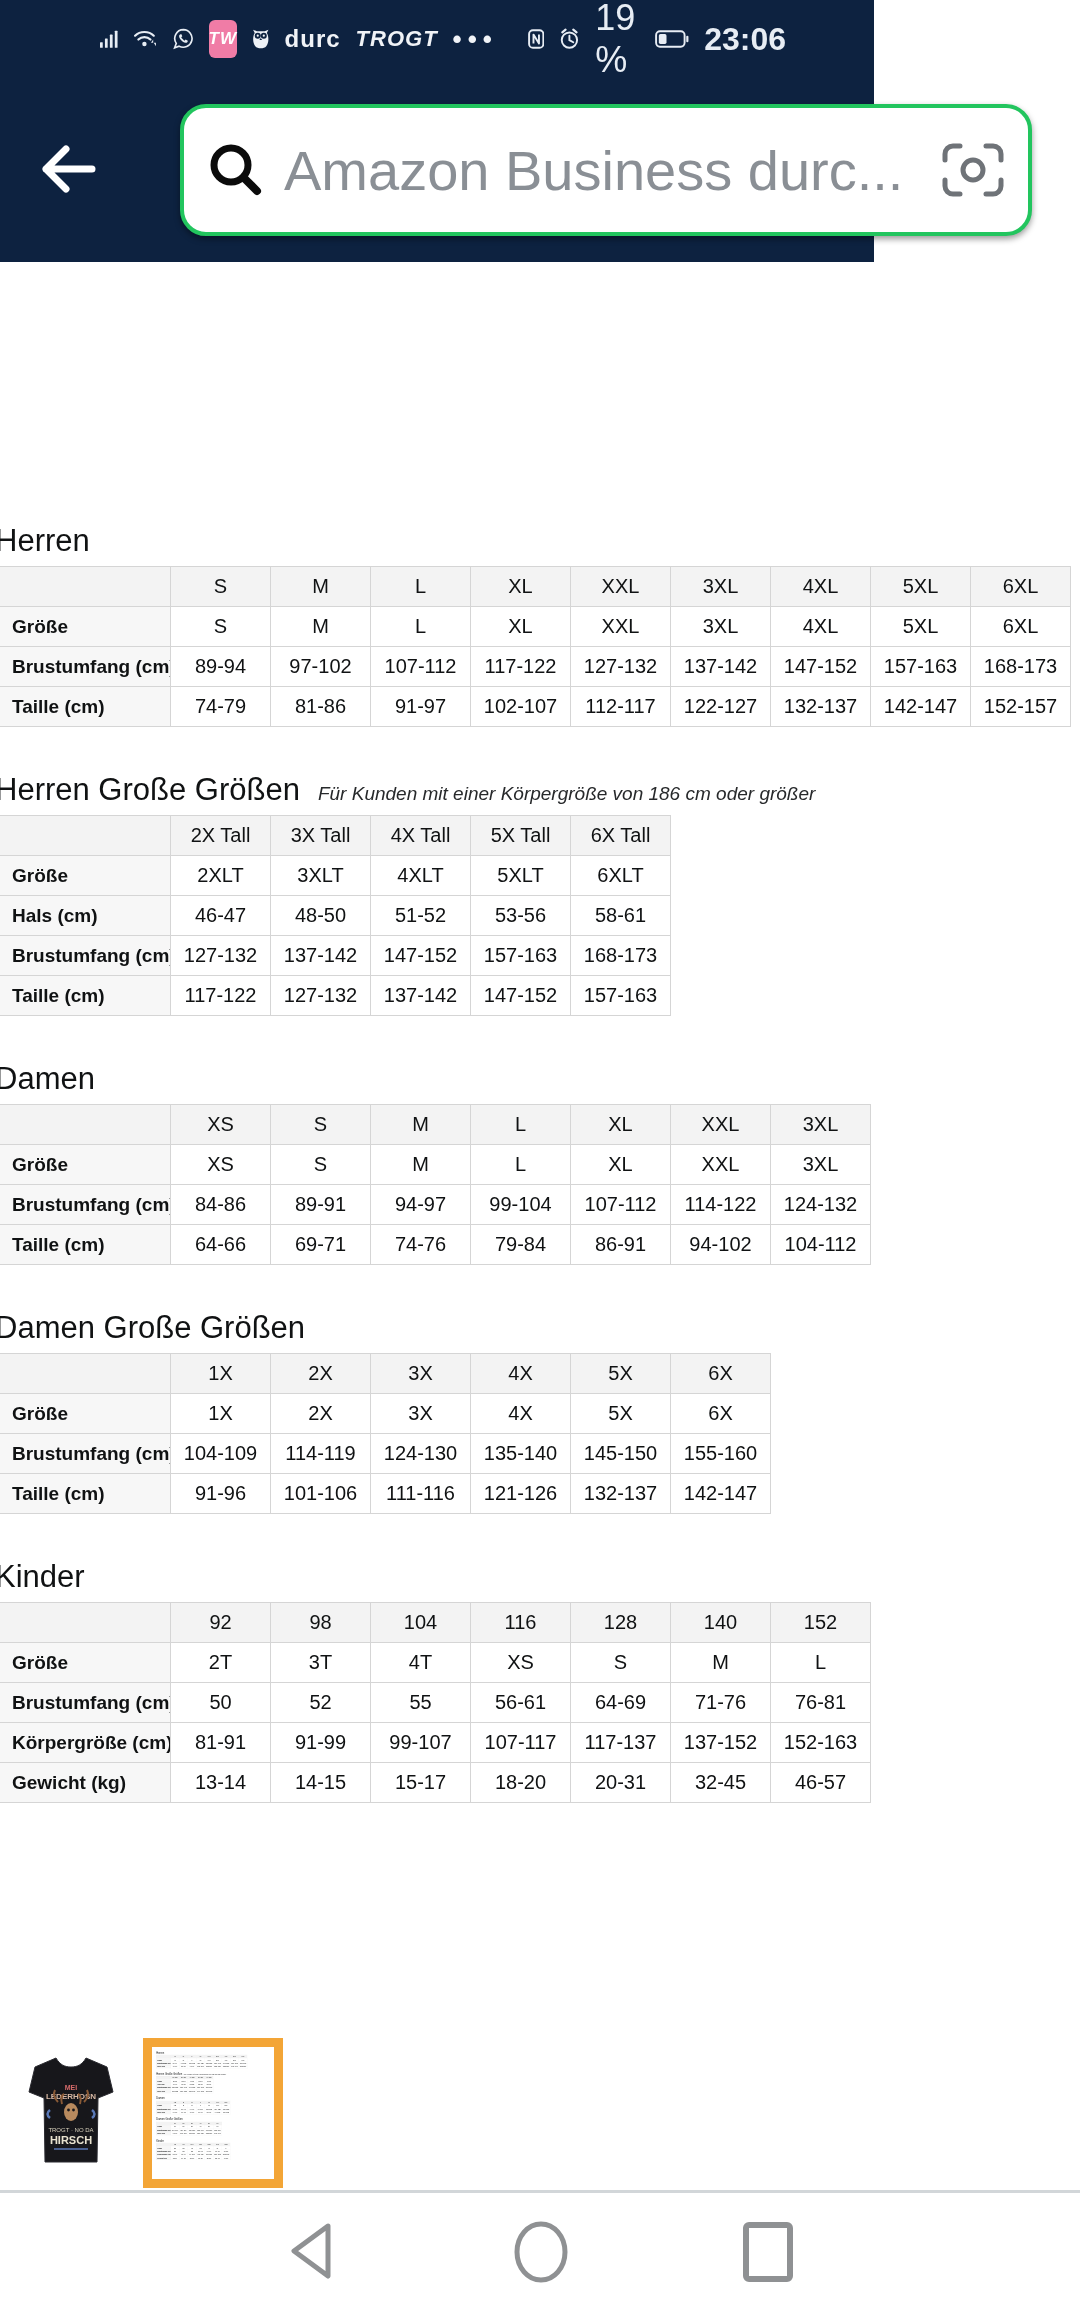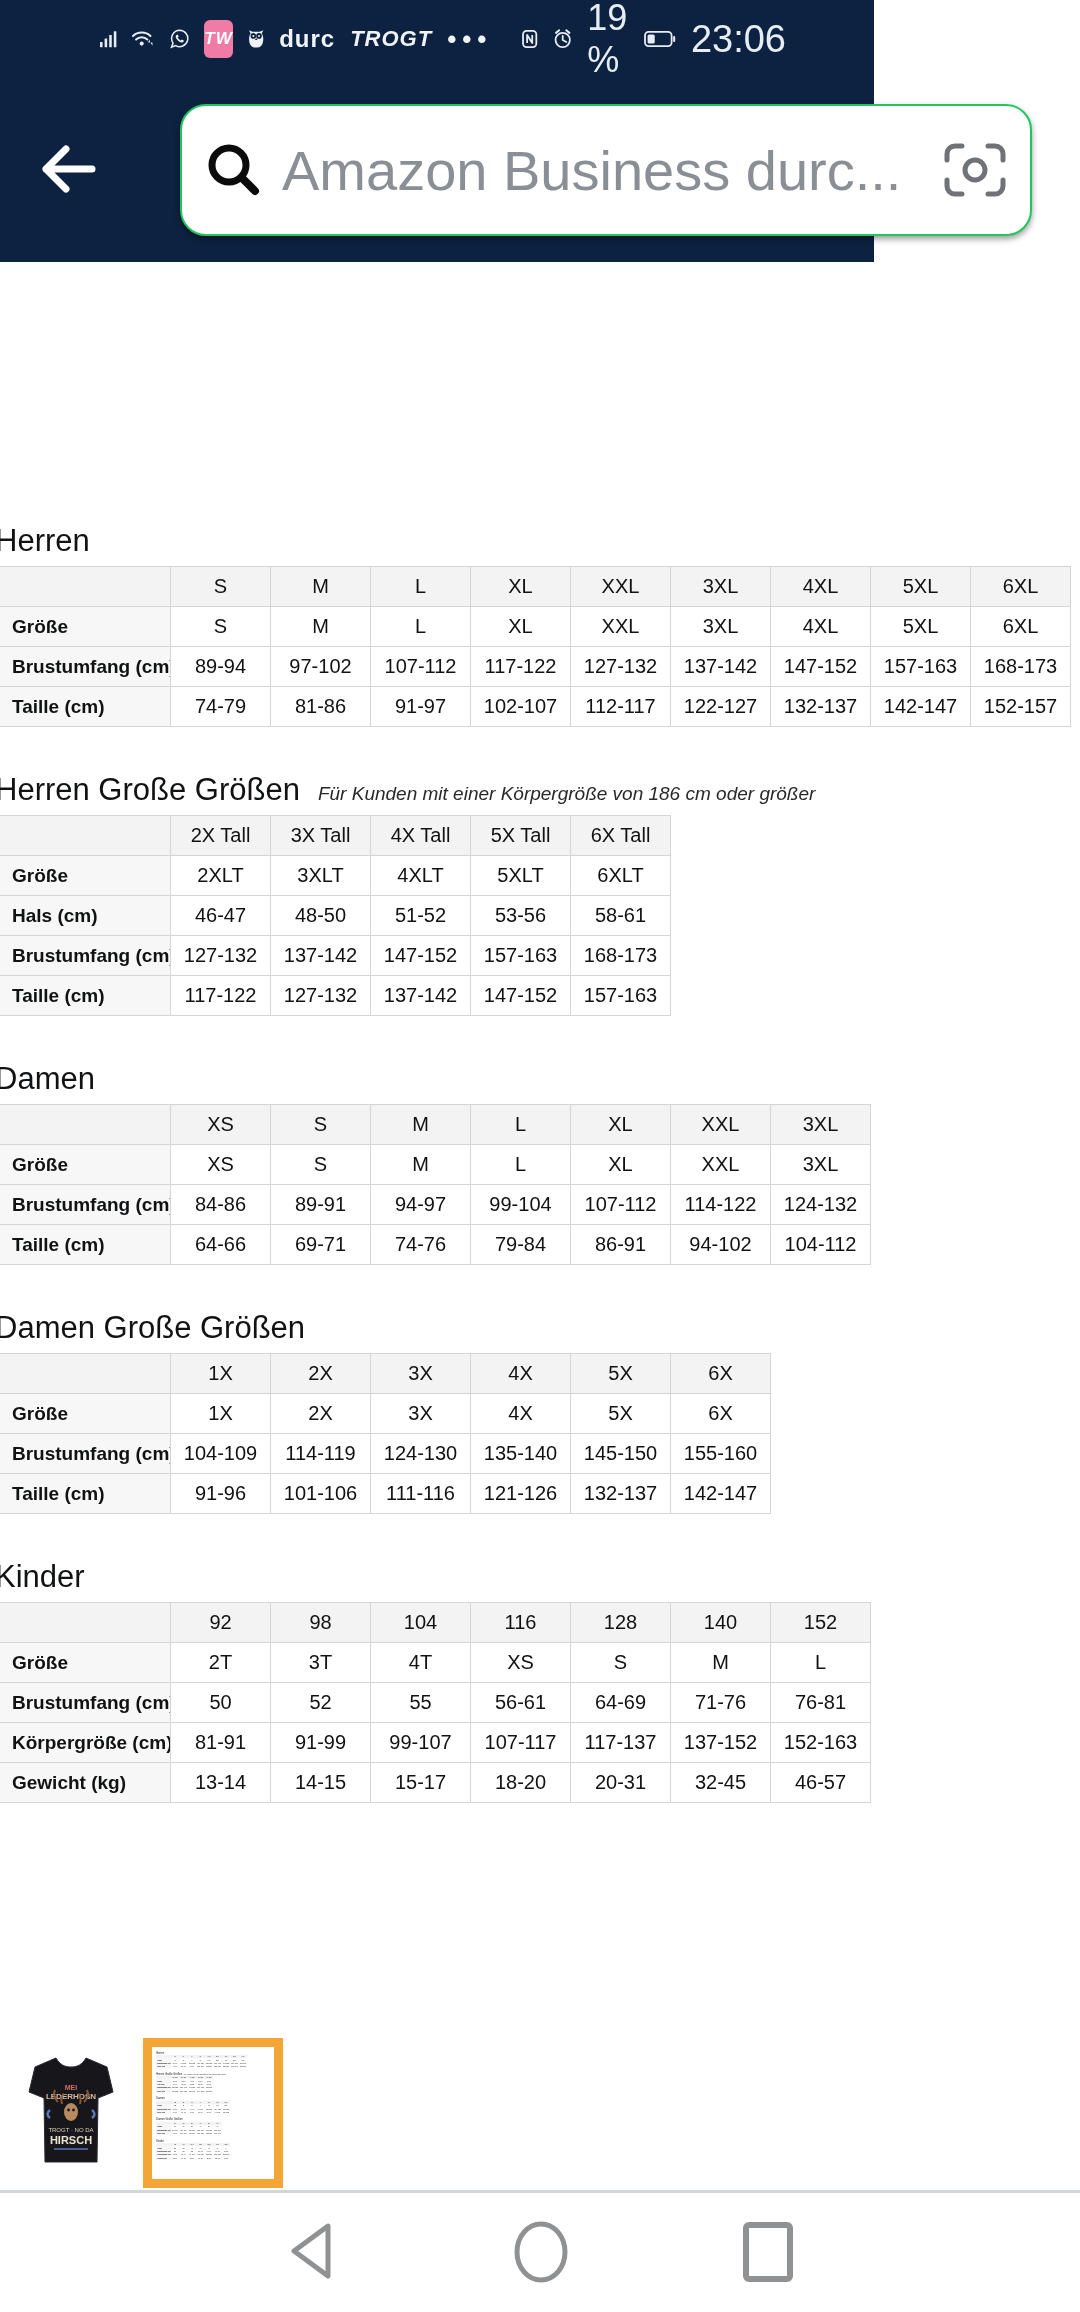--- a/index.html
+++ b/index.html
@@ -7,27 +7,27 @@
     width:1080px;height:2312px;position:relative;background:#fff;overflow:hidden;
     font-family:"Liberation Sans", sans-serif;color:#0f1111;
   }
   
   .app-header{position:absolute;top:0;left:0;width:874px;height:262px;background:#0d2240;}
   .status-bar{position:absolute;top:10px;left:100px;right:88px;height:58px;display:flex;align-items:center;gap:15px;color:#e7edf4;}
   .status-spacer{flex:1;}
   .status-text{font-size:24px;font-weight:bold;letter-spacing:1px;color:#f0f3f7;}
   .otto-label{font-style:italic;font-weight:bold;font-size:22px;}
   .dots-label{font-size:26px;letter-spacing:6px;font-weight:bold;}
-  .clock-text{font-size:38px;font-weight:400;color:#e7edf4;}
+  .clock-text{font-size:32px;font-weight:700;color:#e7edf4;}
   .pct-text{font-size:36px;color:#e7edf4;}
   .tw-badge{width:38px;height:38px;border-radius:6px;background:#f07ca6;display:flex;align-items:center;justify-content:center;
     color:#fff;font-weight:bold;font-style:italic;font-size:17px;letter-spacing:1px;}
   
   .back-arrow{position:absolute;left:34px;top:136px;width:66px;height:66px;}
-  .search-box{position:absolute;left:180px;top:104px;width:852px;height:132px;background:#fff;border:2px solid #22c55e;
+  .search-box{position:absolute;left:180px;top:104px;width:852px;height:132px;background:#fff;border:4px solid #22c55e;
     border-radius:26px;box-shadow:0 3px 6px rgba(0,0,0,.4);display:flex;align-items:center;padding:0 24px;box-sizing:border-box;gap:20px;}
   .search-placeholder{flex:1;font-size:56px;color:#8a8f95;white-space:nowrap;overflow:hidden;}
   
   .content{position:absolute;top:262px;left:0;width:1080px;background:#fff;}
   .sections{width:1080px;}
   .section{margin-top:46px;}
   .section:first-child{margin-top:262px;}
   .section h2{margin:0 0 8px -5px;font-size:31px;font-weight:400;color:#101213;line-height:34px;display:inline-block;}
   .section-subtitle{font-size:19px;font-style:italic;color:#27292b;margin-left:18px;}
   table.size-table{border-collapse:collapse;table-layout:fixed;margin-left:-2px;background:#fff;}

